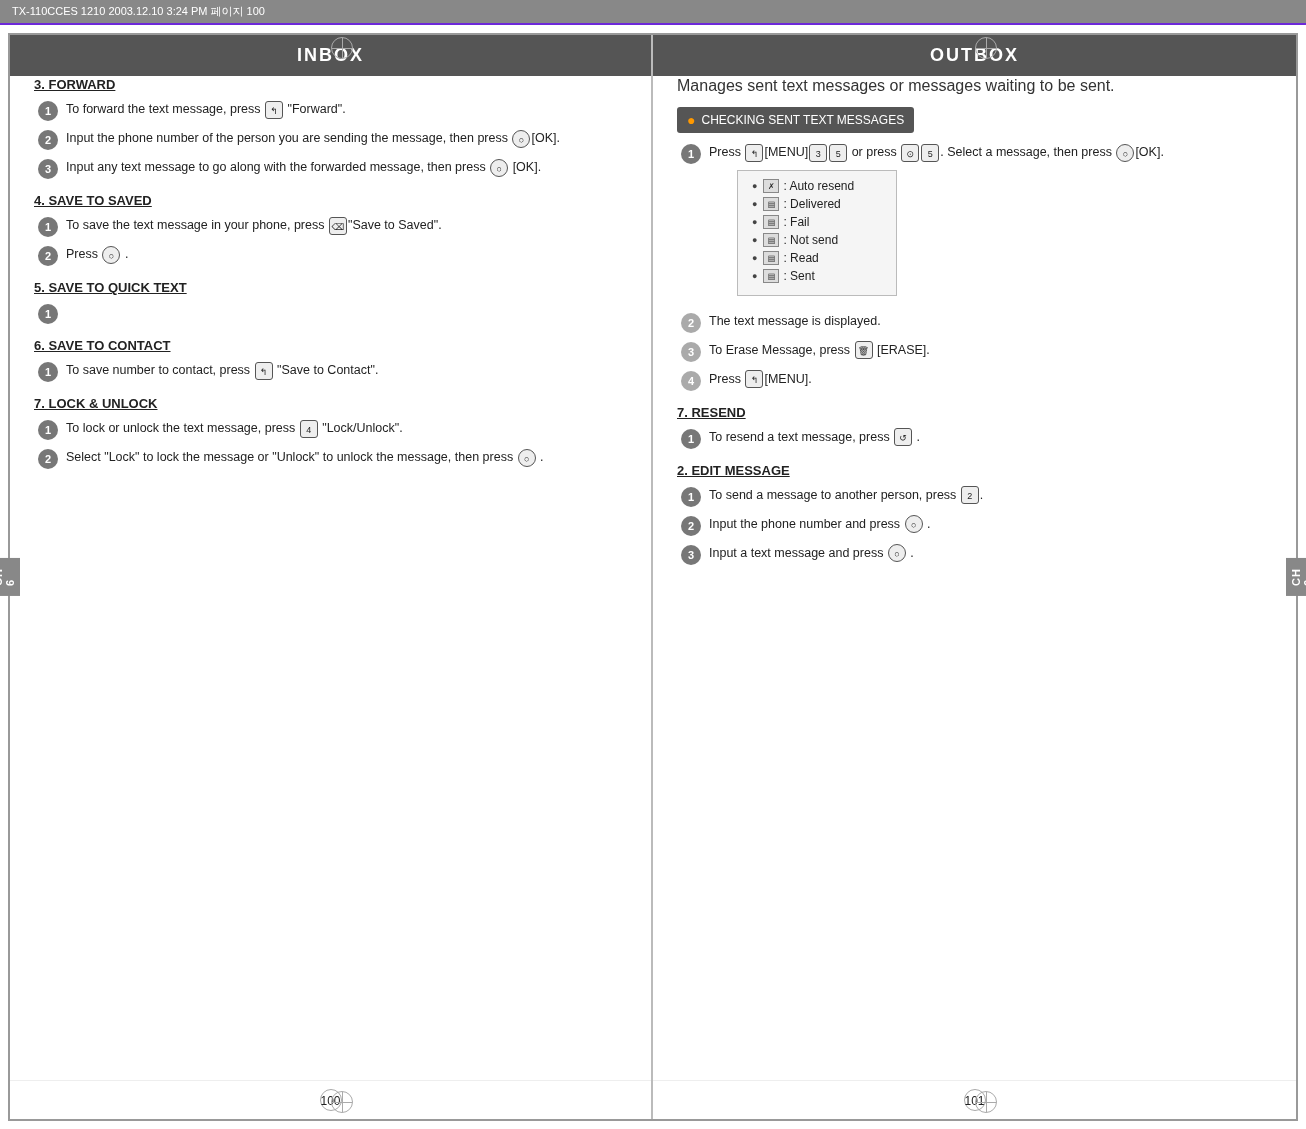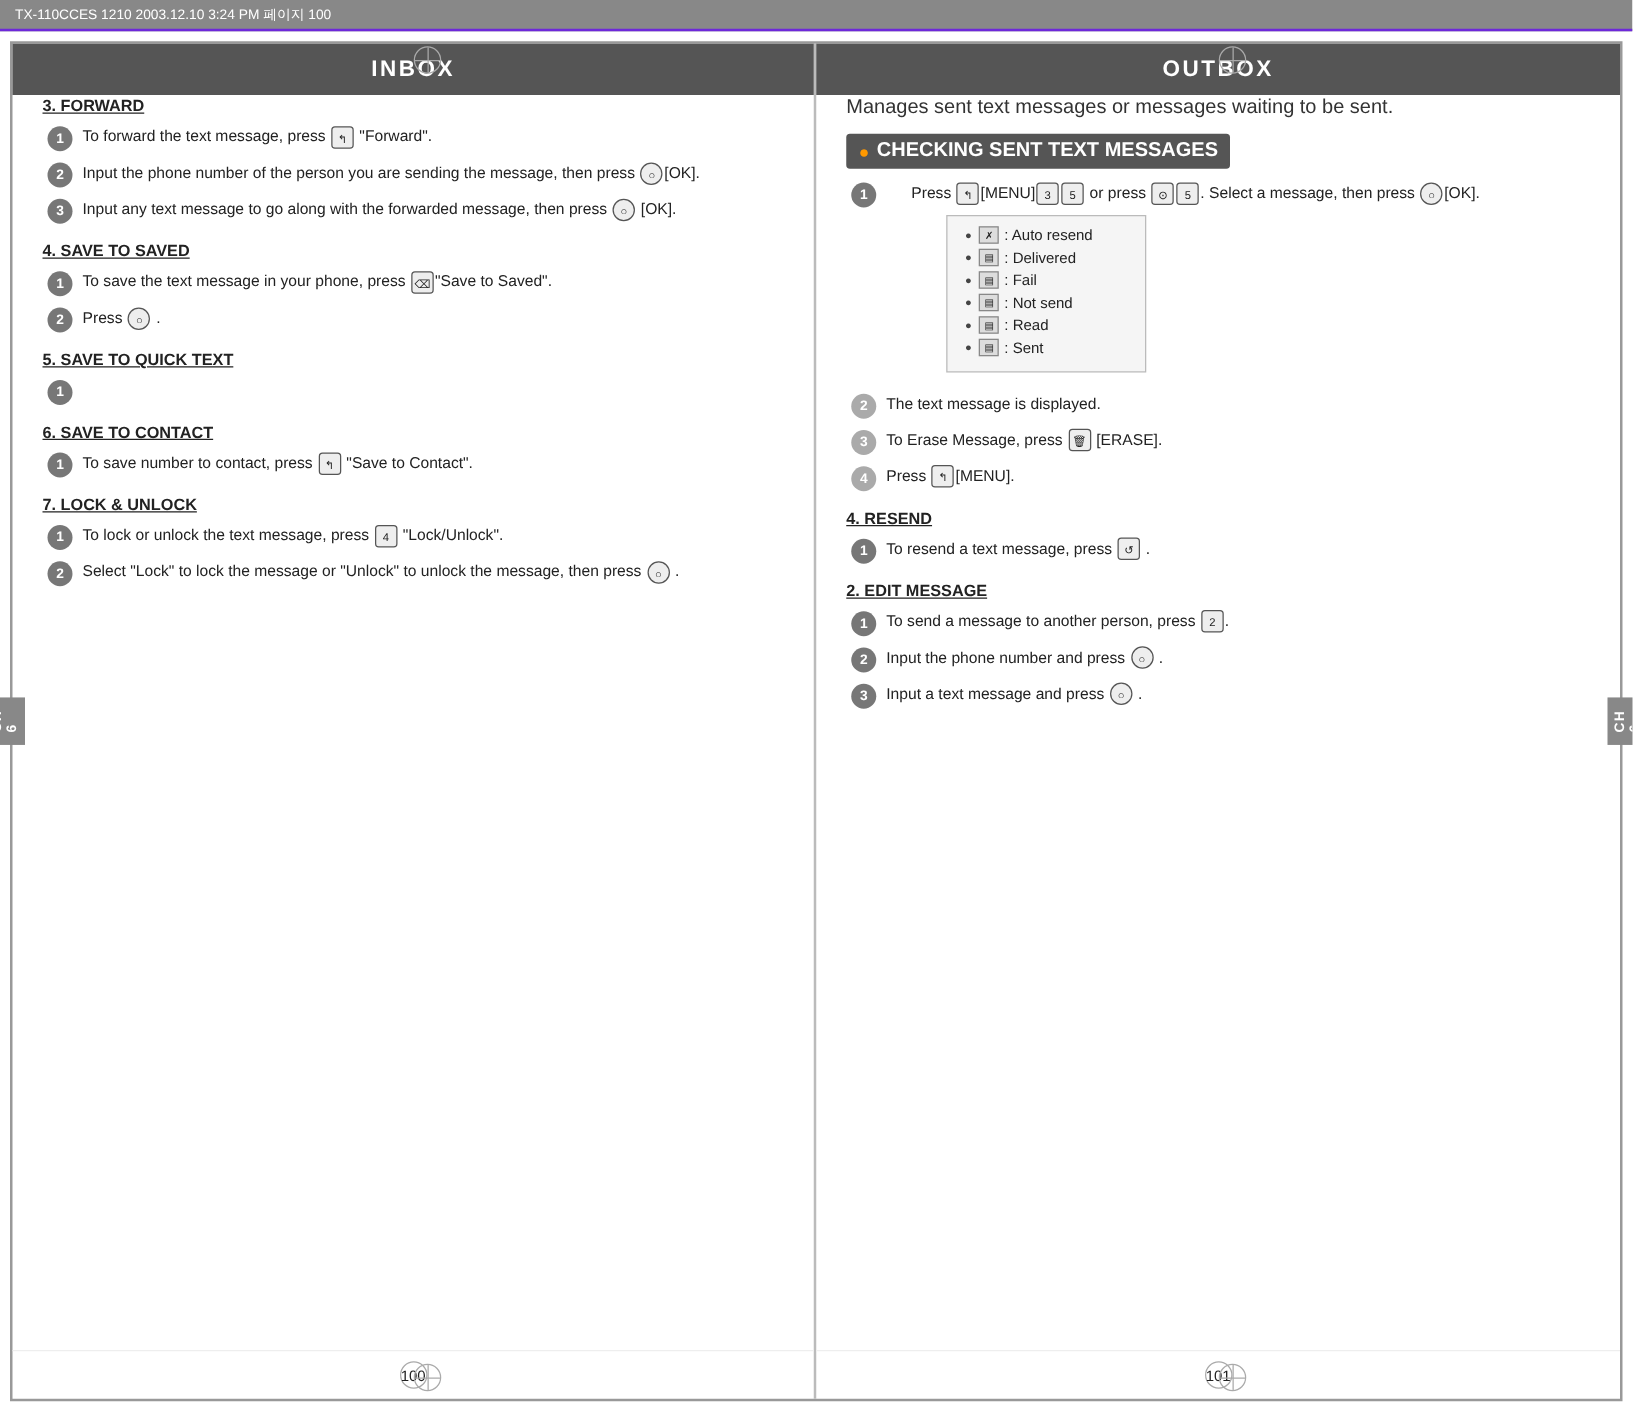--- a/index.html
+++ b/index.html
@@ -134,22 +134,22 @@
       text-align: center;
       line-height: 18px;
       margin: 0 1px;
       background: #eee;
     }
 
     
     .checking-box {
       background: #555;
       color: #fff;
-      font-size: 16px;
-      font-weight: bold;
+      font-size: 12px;
+      font-weight: normal;
       padding: 5px 10px;
       border-radius: 3px;
       display: inline-flex;
       align-items: center;
       margin-bottom: 10px;
       text-align: right;
     }
     .checking-box::before {
       content: '●';
       color: #f90;
@@ -385,21 +385,21 @@
 
       
       <div class="checking-box">
         <span>CHECKING SENT TEXT MESSAGES</span>
       </div>
 
       <div class="steps">
 
         <div class="step-row">
           <div class="step-num">1</div>
-          <div style="flex:1;margin-left:20px;">
+          <div style="flex:1;">
             <div class="step-text">
               Press <span class="icon-btn">↰</span>[MENU]<span class="icon-btn">3</span><span class="icon-btn">5</span> or press <span class="icon-btn">⊙</span><span class="icon-btn">5</span>.
               Select a message, then press <span class="icon-circle">○</span>[OK].
             </div>
             
             <div class="status-list-box">
               <div class="status-list-item">
                 <span class="status-icon-sq">✗</span>
                 <span>: Auto resend</span>
               </div>
@@ -439,21 +439,21 @@
         </div>
         <div class="step-row">
           <div class="step-num" style="background:#aaa;">4</div>
           <div class="step-text">
             Press <span class="icon-btn">↰</span>[MENU].
           </div>
         </div>
       </div>
 
       
-      <div class="section-heading">4. RESEND</div>
+      <div class="section-heading">7. RESEND</div>
       <div class="steps">
         <div class="step-row">
           <div class="step-num">1</div>
           <div class="step-text">
             To resend a text message, press <span class="icon-btn">↺</span> .
           </div>
         </div>
       </div>
 
       

